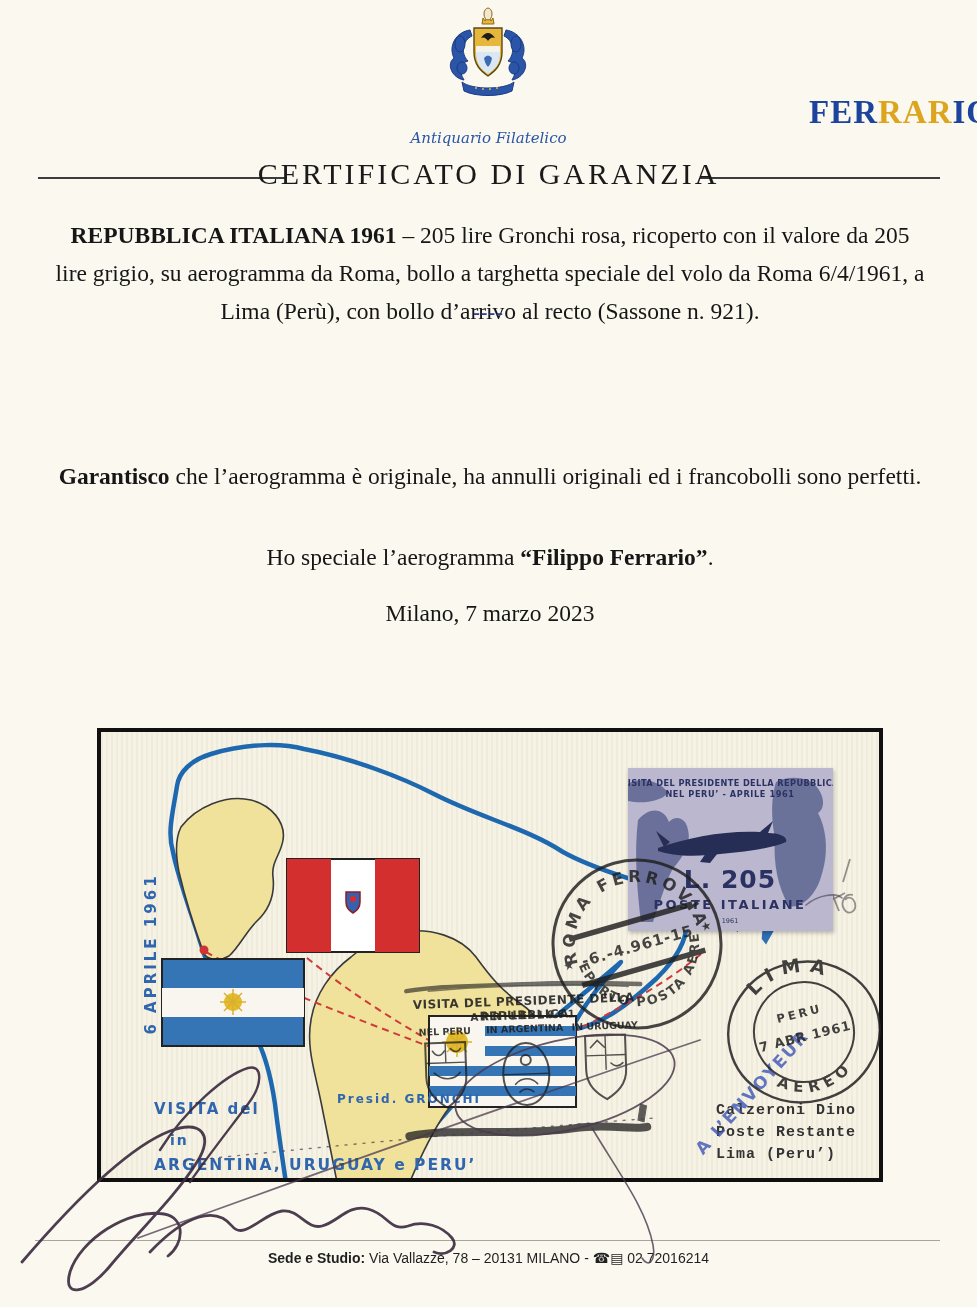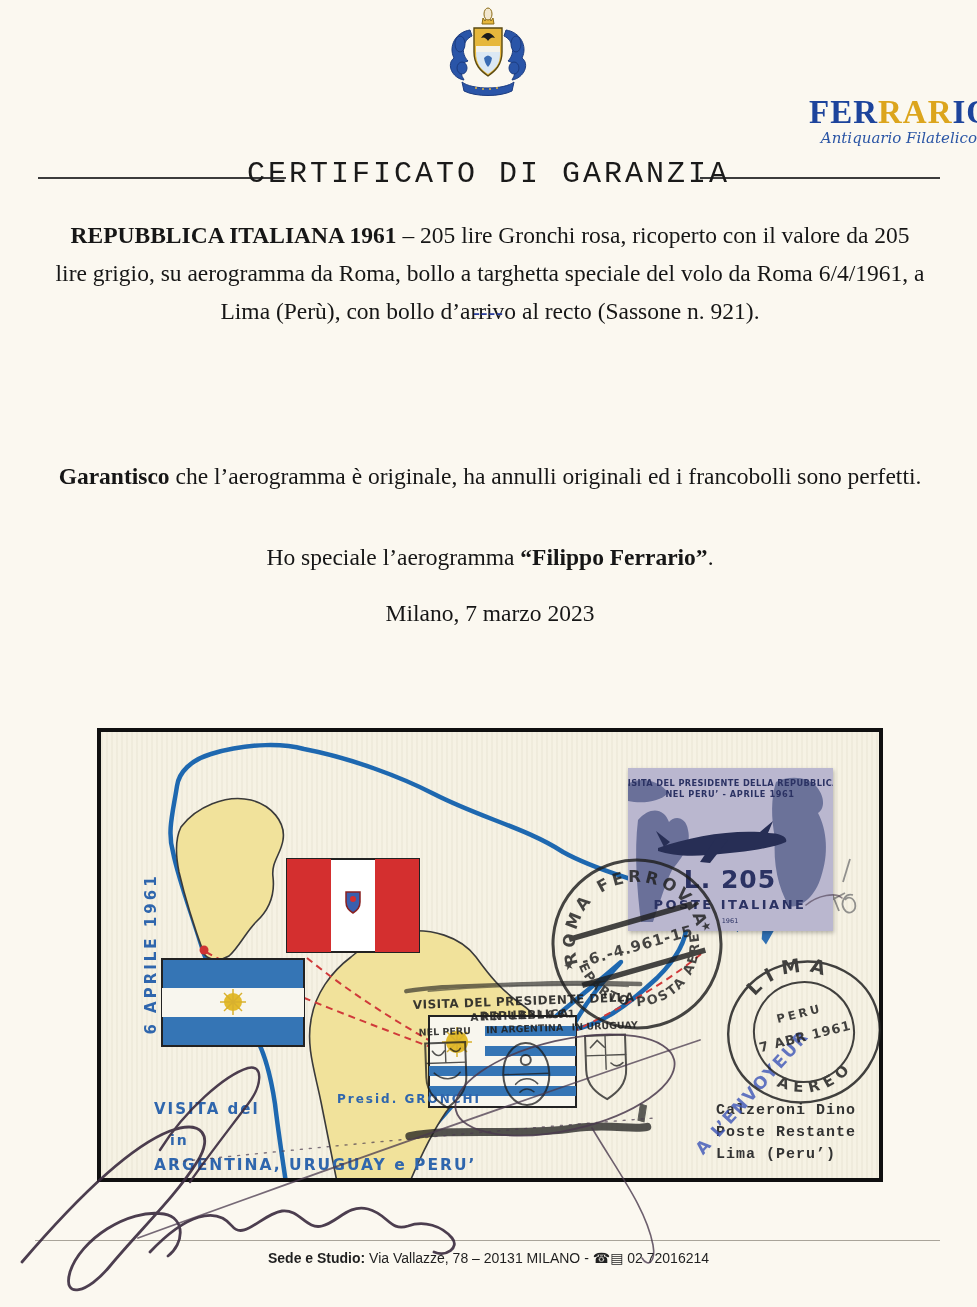--- a/index.html
+++ b/index.html
@@ -5,26 +5,26 @@
   html,body{margin:0;padding:0;background:#d8d8d8;}
   .page{position:relative;width:977px;height:1307px;background:#fbf8f0;overflow:hidden;
         font-family:"Liberation Serif",serif;color:#161616;}
   .abs{position:absolute;}
 
   
   .crest{left:438px;top:6px;width:100px;height:90px;}
   .brand{left:16px;top:94px;width:100%;text-align:right;
          font-family:Liberation Serif, serif;font-weight:700;font-size:33px;letter-spacing:1px;}
   .brand .seg-blue{color:#1d449c;} .brand .seg-gold{color:#dca51d;}
-  .tagline{left:0;top:129px;width:100%;text-align:right;font-family:"DejaVu Serif",serif;
+  .tagline{left:0;top:129px;width:100%;text-align:center;font-family:"DejaVu Serif",serif;
            font-style:italic;font-size:15px;color:#2a55a5;}
 
   
   .title{left:0;top:157px;width:100%;text-align:center;font-size:30px;letter-spacing:3px;
-         font-weight:400;color:#1a1a1a;font-family:Liberation Mono, monospace;}
+         font-weight:400;color:#1a1a1a;}
   .title-line{top:177px;height:2px;background:#3c3c3c;}
   .title-line.left{left:38px;width:248px;}
   .title-line.right{left:700px;width:240px;}
 
   
   .para{left:55px;width:870px;font-size:23.5px;line-height:38px;text-align:center;}
   .sep{left:0;top:301px;width:100%;text-align:center;font-weight:700;font-size:20px;
        color:#2b3f9e;letter-spacing:1px;}
   b{font-weight:700;}
 

